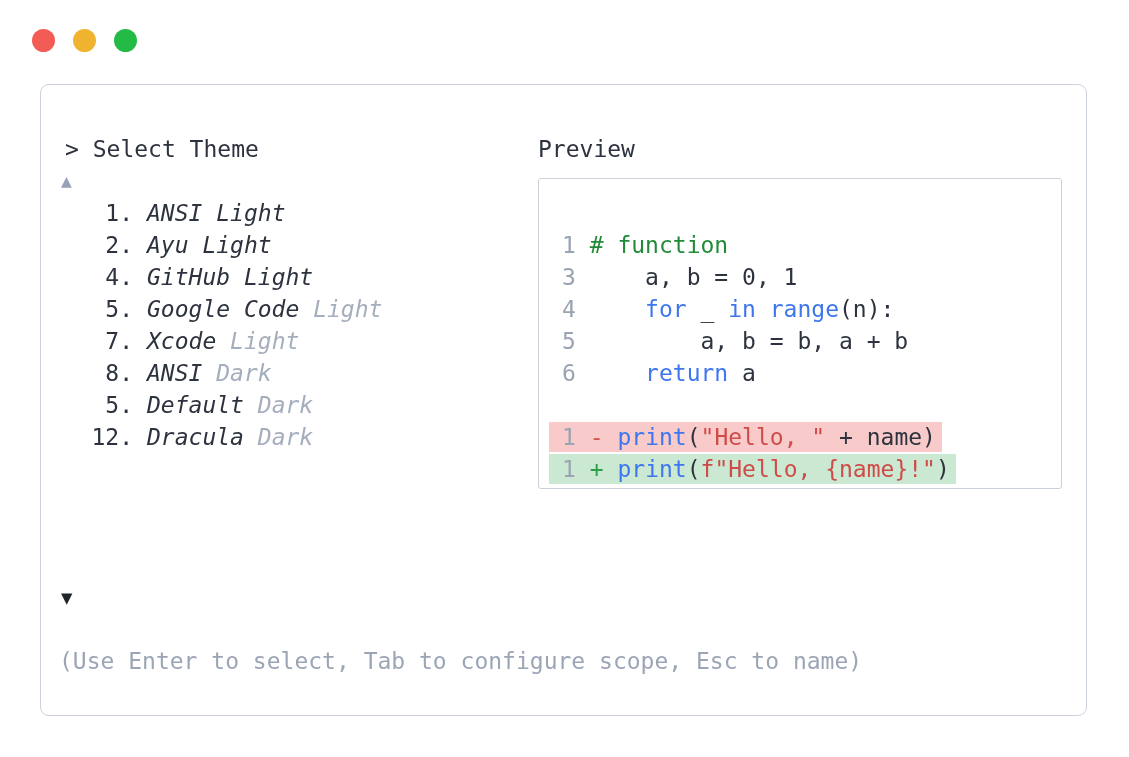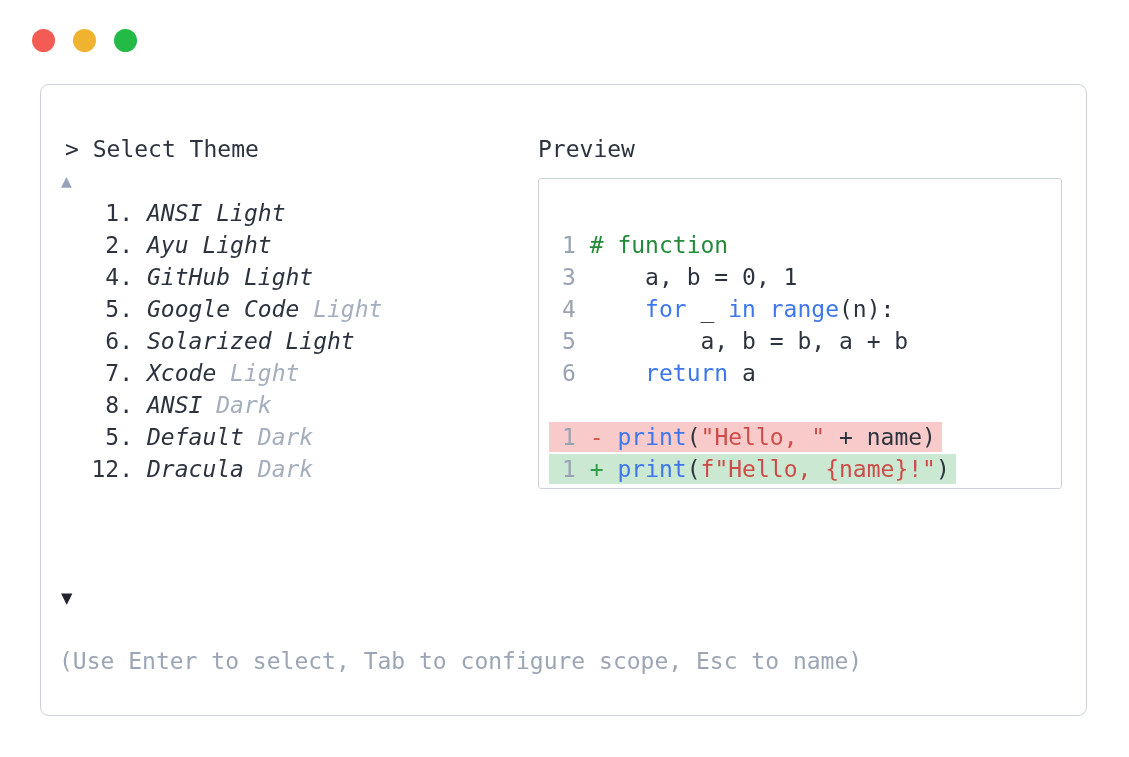--- a/index.html
+++ b/index.html
@@ -72,21 +72,20 @@
 
     <div class="preview-label mono">Preview</div>
 
     <div class="scroll-up mono">▲</div>
 
     <div id="theme-list" class="mono">
         <div class="theme-row"><span class="marker"></span><span class="num">1.</span><span class="name">ANSI <span>Light</span></span></div>
         <div class="theme-row"><span class="marker"></span><span class="num">2.</span><span class="name">Ayu <span>Light</span></span></div>
         <div class="theme-row"><span class="marker"></span><span class="num">4.</span><span class="name">GitHub <span>Light</span></span></div>
         <div class="theme-row"><span class="marker"></span><span class="num">5.</span><span class="name">Google Code <span class="muted">Light</span></span></div>
-        <div class="theme-row"><span class="marker"></span><span class="num">6.</span><span class="name">Solarized <span>Light</span></span></div>
         <div class="theme-row"><span class="marker"></span><span class="num">7.</span><span class="name">Xcode <span class="muted">Light</span></span></div>
         <div class="theme-row"><span class="marker"></span><span class="num">8.</span><span class="name">ANSI <span class="muted">Dark</span></span></div>
         <div class="theme-row"><span class="marker"></span><span class="num">5.</span><span class="name">Default <span class="muted">Dark</span></span></div>
         <div class="theme-row"><span class="marker"></span><span class="num">12.</span><span class="name">Dracula <span class="muted">Dark</span></span></div>
       </div>
 
     <div class="scroll-down mono">▼</div>
 
     <div class="help mono">(Use Enter to select, Tab to configure scope, Esc to name)</div>
 

